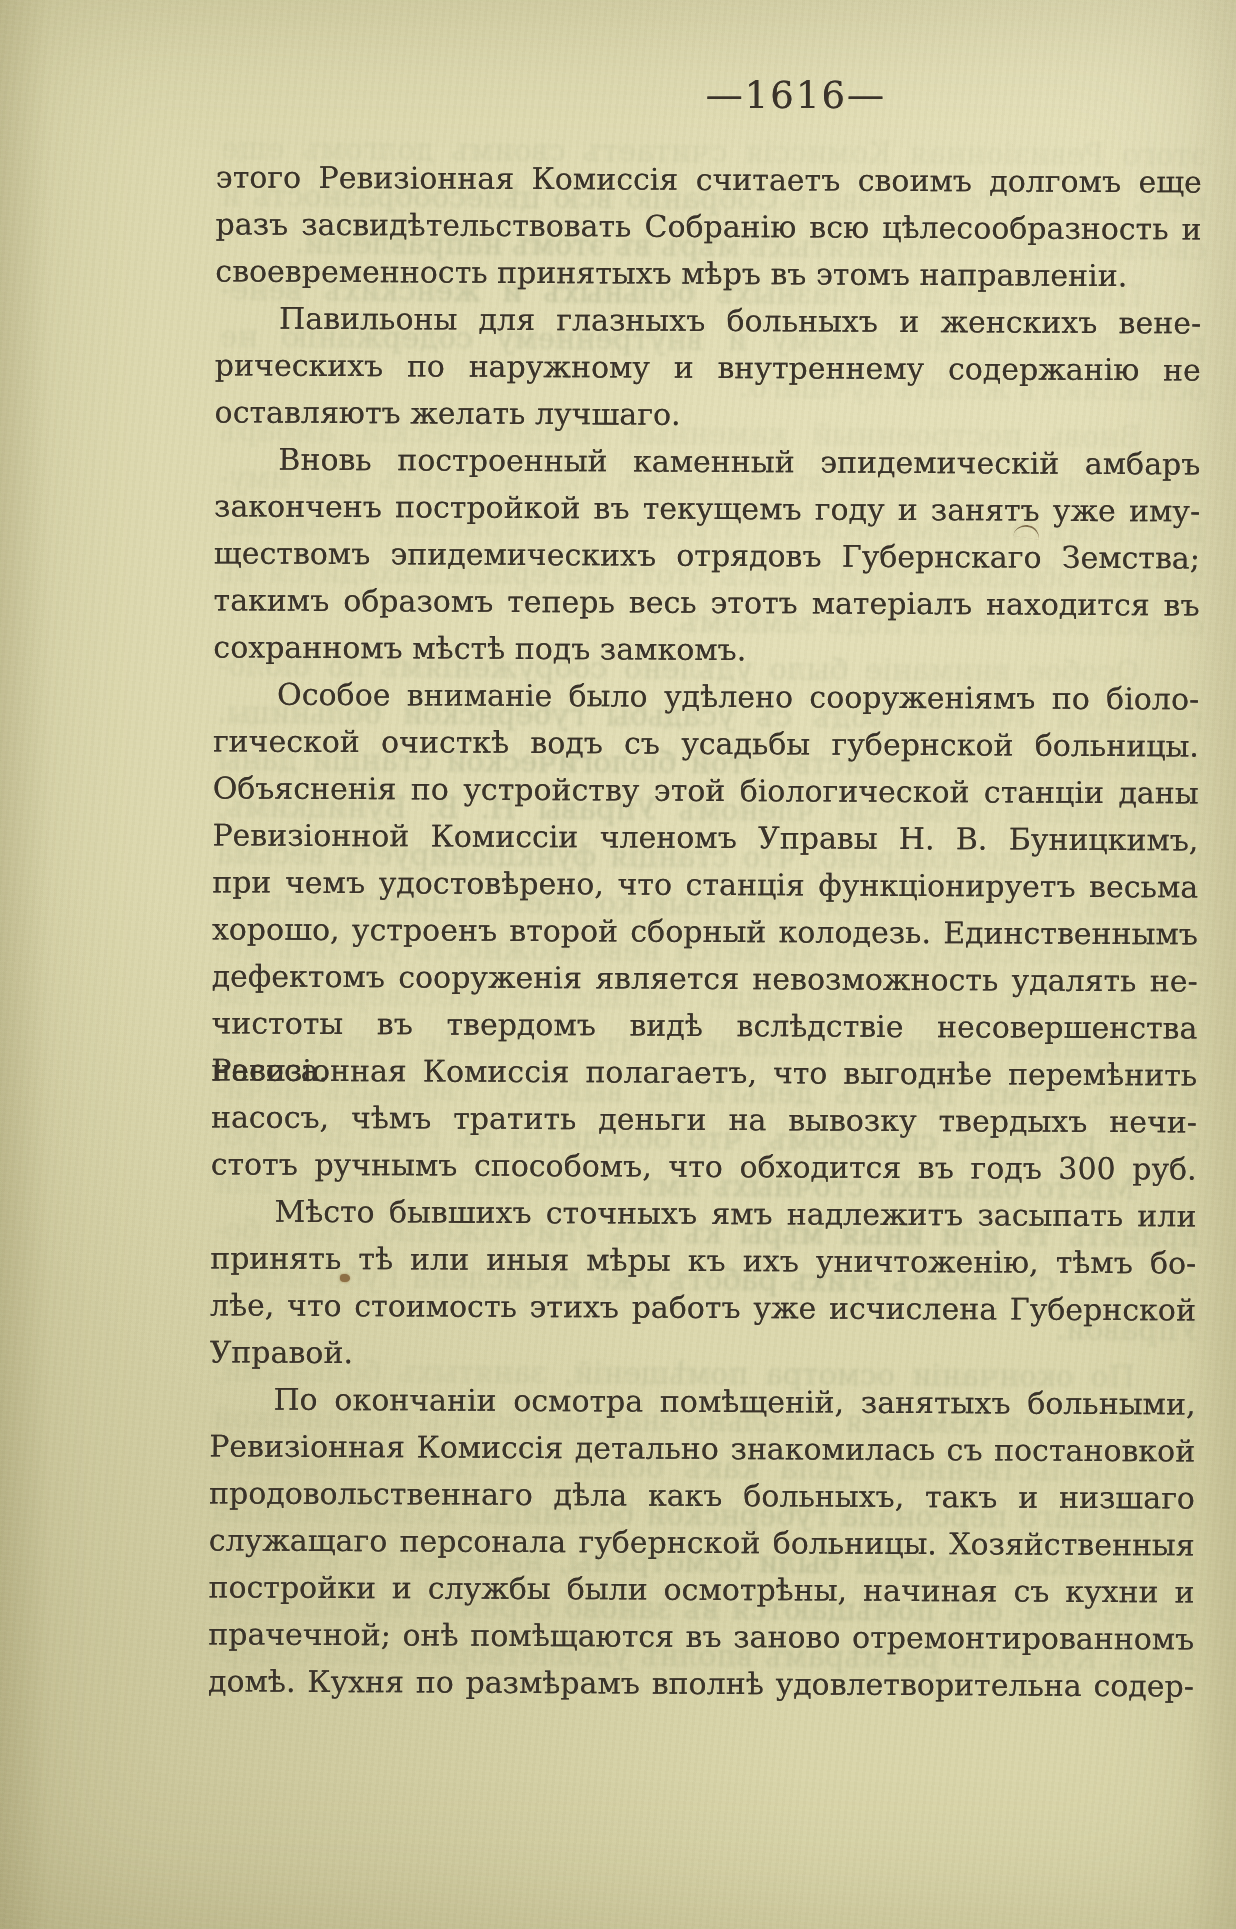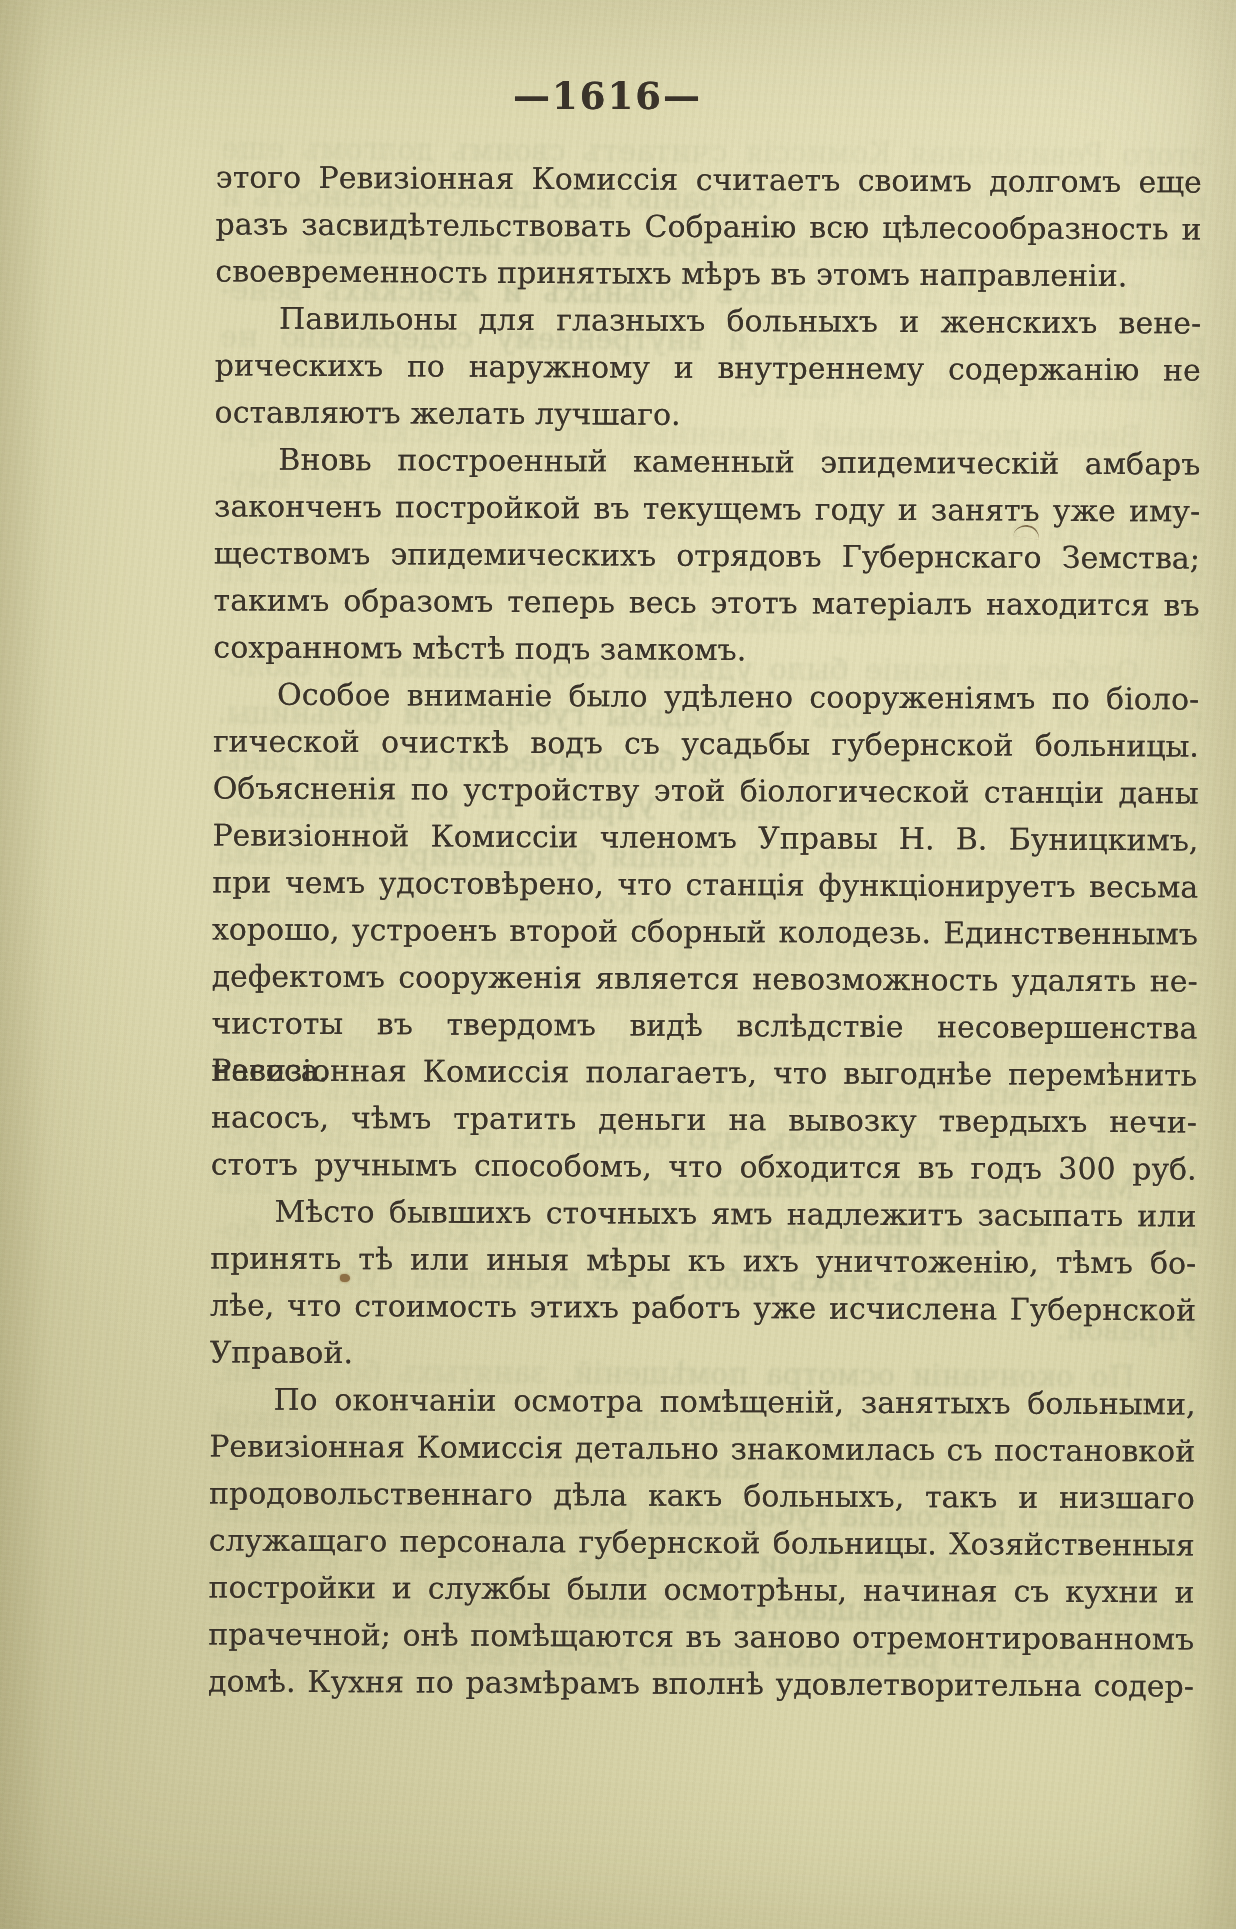--- a/index.html
+++ b/index.html
@@ -22,25 +22,24 @@
       var(--paper);
     box-shadow:inset 0 0 140px rgba(118,110,66,.28);
   }
   .grain{
     position:absolute;inset:0;pointer-events:none;
     background:
       repeating-linear-gradient(7deg, rgba(255,255,240,.035) 0 2px, rgba(0,0,0,0) 2px 5px),
       repeating-linear-gradient(96deg, rgba(96,88,50,.03) 0 3px, rgba(0,0,0,0) 3px 7px);
   }
   .page-number{
-    position:absolute;top:74px;left:513px;width:400px;
-    text-align:left;
+    position:absolute;top:74px;left:486px;width:400px;
+    text-align:right;
     font-size:37px;color:var(--ink);letter-spacing:2px;
     text-shadow:0 0 .5px rgba(58,51,42,.8);
-    font-weight:bold;
   }
   .textblock{
     position:absolute;left:216px;top:156px;width:986px;
     font-size:30px;line-height:47px;color:var(--ink);
   }
   .main{
     transform:rotate(.3deg);transform-origin:50% 0;
     text-shadow:0 0 .6px rgba(58,51,42,.75);
   }
   .line{height:47px;overflow:visible;white-space:nowrap;}

